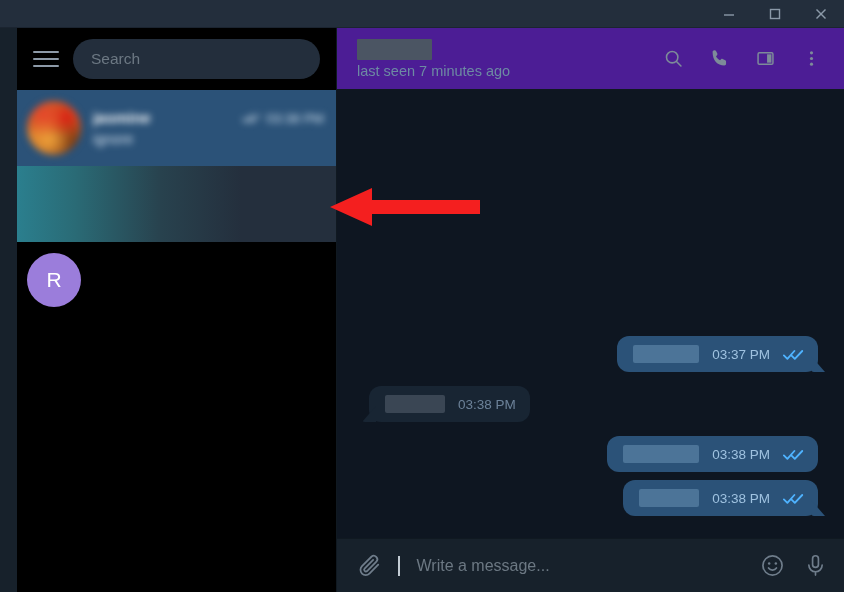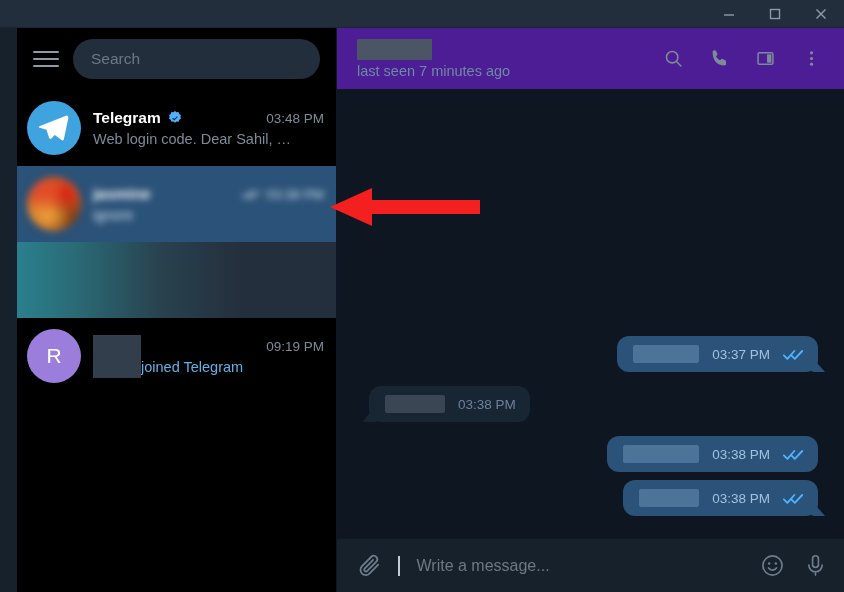--- a/index.html
+++ b/index.html
@@ -198,40 +198,20 @@
             <i></i>
             <i></i>
         </div>
         <div class="search-box">
           <span class="ph">Search</span>
         </div>
       </div>
 
       <div class="chatlist">
 
-        <div class="chatrow">
-          <div class="avatar telegram">
-            <svg viewBox="0 0 24 24">
-                <path fill="#ffffff" d="M21.6 3.2 2.8 10.5c-1 .4-1 1.1-.2 1.3l4.8 1.5 1.8 5.6c.2.6.4.8.9.8.4 0 .6-.2.9-.5l2.3-2.2 4.7 3.5c.9.5 1.5.2 1.7-.8l3.1-14.6c.3-1.3-.5-1.9-1.2-1.9z"></path>
-              </svg>
-          </div>
-          <div class="rowmain">
-            <div class="rowline1">
-              <span class="rowname">Telegram</span>
-              <svg class="verified" viewBox="0 0 24 24">
-                <path fill="#4fb3ff" d="M12 1.5l2.3 1.9 3-.3 1 2.8 2.6 1.5-.8 2.9.8 2.9-2.6 1.5-1 2.8-3-.3L12 19.1l-2.3-1.9-3 .3-1-2.8L3.1 13.2l.8-2.9-.8-2.9 2.6-1.5 1-2.8 3 .3z"></path>
-                <path fill="#17212b" d="M10.9 13.6l-2-2-1.1 1.1 3.1 3.1 5.3-5.3-1.1-1.1z"></path>
-              </svg>
-              <div class="rowmeta">
-                <span class="rowtime">03:48 PM</span>
-              </div>
-            </div>
-            <div class="rowpreview">Web login code. Dear Sahil, …</div>
-          </div>
-        </div>
 
         <div class="chatrow selected">
           <div class="avatar blurpic"></div>
           <div class="rowmain blurtext">
             <div class="rowline1">
               <span class="rowname">jasmine</span>
               <div class="rowmeta">
                 <svg class="ticks-small" viewBox="0 0 24 14">
                   <path fill="none" stroke="#dbe7f2" stroke-width="2" stroke-linecap="round" stroke-linejoin="round" d="M1 8l4 4 8-9"></path>
                   <path fill="none" stroke="#dbe7f2" stroke-width="2" stroke-linecap="round" stroke-linejoin="round" d="M9 8l4 4 8-9"></path>
@@ -242,32 +222,20 @@
             <div class="rowpreview" style="color:#d4e2ef">ignore</div>
           </div>
         </div>
 
         <div class="redact-bar"></div>
 
         <div class="chatrow">
           <div class="avatar purple">
             <span>R</span>
           </div>
-          <div class="rowmain">
-            <div class="rowline1">
-              <span class="redact-box" style="width:48px;height:24px"></span>
-              <div class="rowmeta">
-                <span class="rowtime">09:19 PM</span>
-              </div>
-            </div>
-            <div style="display:flex;align-items:center;margin-top:-3px">
-              <span class="redact-box" style="width:48px;height:22px"></span>
-              <span class="rowpreview joined" style="margin-top:0">joined Telegram</span>
-            </div>
-          </div>
         </div>
 
       </div>
     </div>
 
     <div class="chatpane">
 
       <div class="chat-header">
         <div class="chat-ident">
           <div class="chat-title-redact"></div>

